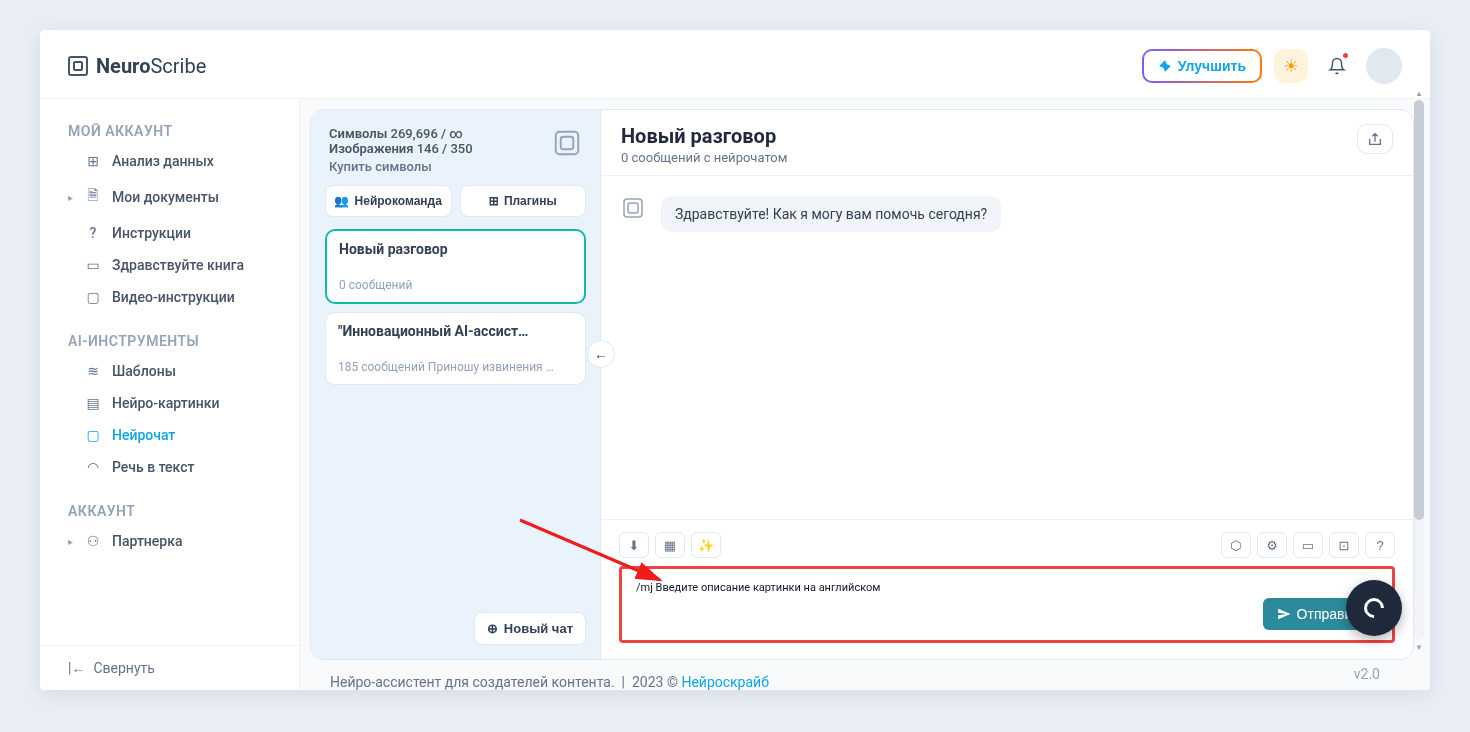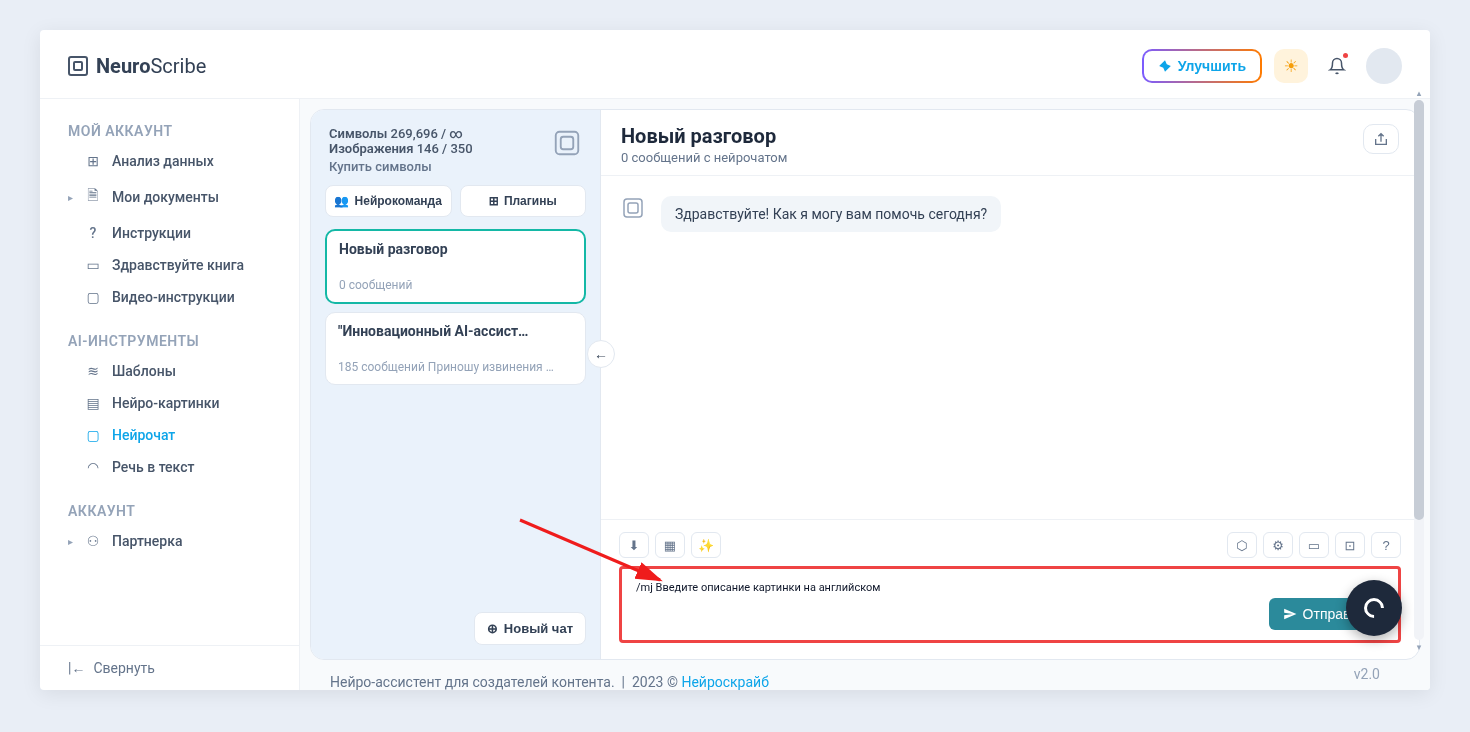--- a/index.html
+++ b/index.html
@@ -19,21 +19,21 @@
 .avatar { width: 36px; height: 36px; border-radius: 50%; background: #e2e8f0; }
 .body { flex: 1; display: flex; overflow: hidden; }
 .sidebar { width: 260px; border-right: 1px solid #eef1f5; padding: 18px 0 0 0; overflow: hidden; display: flex; flex-direction: column; }
 .sb-section-title { padding: 6px 28px 6px 28px; font-size: 14px; font-weight: 600; color: #94a3b8; letter-spacing: 0.5px; }
 .sb-item { display: flex; align-items: center; gap: 10px; padding: 8px 28px 8px 28px; font-size: 14px; color: #475569; cursor: pointer; font-weight: 500; }
 .sb-item.active { color: #0ea5e9; }
 .sb-item .marker { width: 6px; color: #94a3b8; font-size: 10px; }
 .sb-item .ico { width: 18px; text-align: center; color: #64748b; }
 .sb-item.active .ico { color: #0ea5e9; }
 .sb-collapse { margin-top: auto; border-top: 1px solid #eef1f5; padding: 14px 28px; display: flex; align-items: center; gap: 8px; color: #64748b; font-size: 14px; cursor: pointer; }
-.main { flex: 1; display: flex; flex-direction: column; overflow: hidden; background: #f8fafc; padding: 10px 10px 0 10px; }
+.main { flex: 1; display: flex; flex-direction: column; overflow: hidden; background: #f8fafc; padding: 10px 16px 0 10px; }
 .content { flex: 1; display: flex; gap: 0; overflow: hidden; border-radius: 14px; background: #fff; border: 1px solid #e2e8f0; }
 .panel-left { width: 290px; background: #eaf2fb; border-right: 1px solid #e2e8f0; display: flex; flex-direction: column; position: relative; }
 .stats { padding: 16px 18px 10px 18px; position: relative; }
 .stats-line { font-size: 13px; color: #475569; font-weight: 600; }
 .stats-line .val { color: #475569; font-weight: 500; }
 .stats-link { font-size: 13px; color: #64748b; font-weight: 500; cursor: pointer; margin-top: 2px; display: inline-block; }
 .stats-icon { position: absolute; right: 18px; top: 18px; width: 30px; height: 30px; color: #94a3b8; }
 .tab-row { display: flex; gap: 8px; padding: 0 14px 12px 14px; }
 .tab-btn { flex: 1; background: #fff; border: 1px solid #e2e8f0; padding: 8px 6px; border-radius: 8px; font-size: 12px; font-weight: 600; color: #334155; display: flex; align-items: center; justify-content: center; gap: 5px; cursor: pointer; }
 .convo-list { padding: 0 14px; flex: 1; display: flex; flex-direction: column; gap: 8px; }

